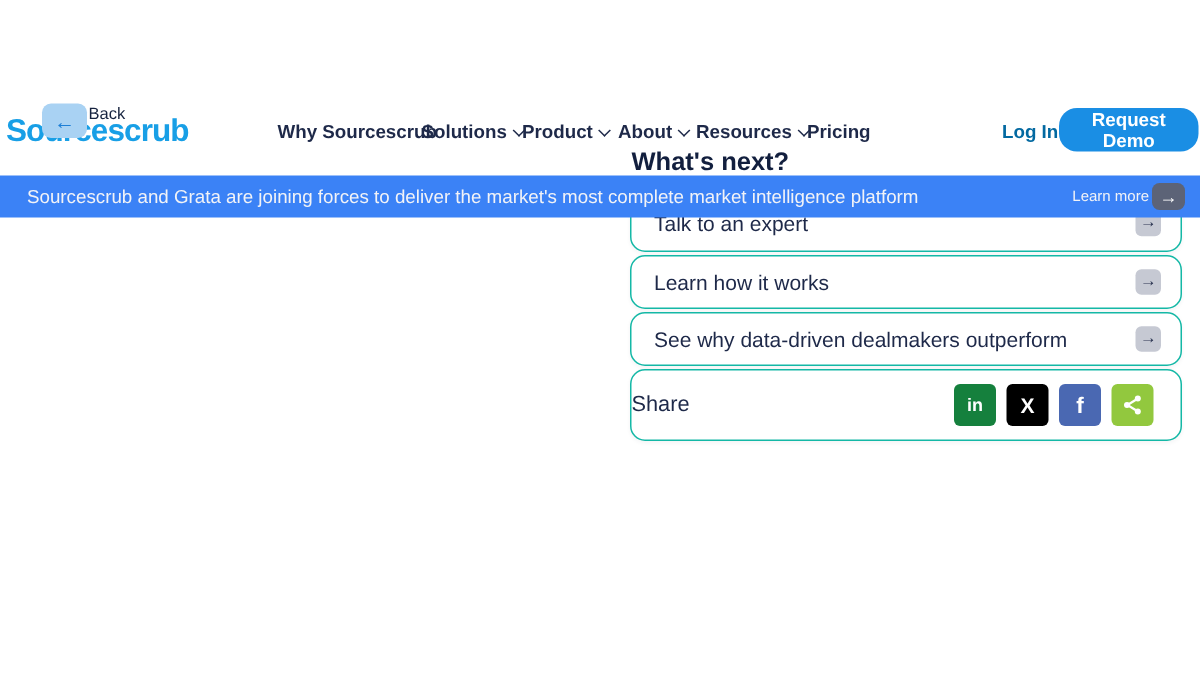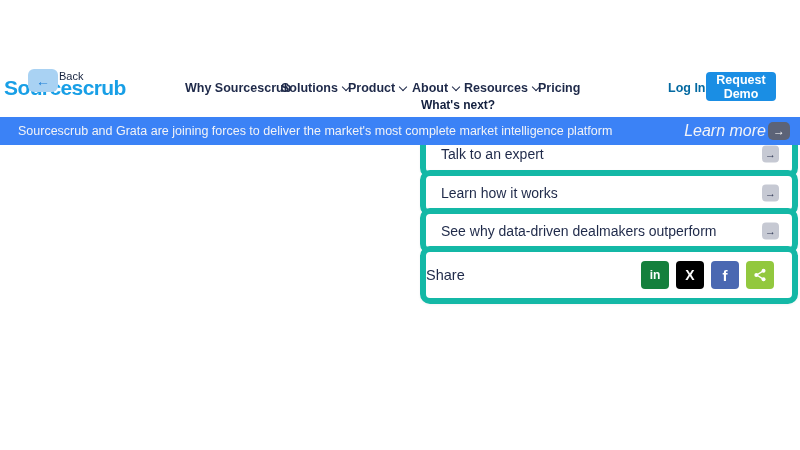--- a/index.html
+++ b/index.html
@@ -14,45 +14,45 @@
         border-radius:6px;display:flex;align-items:center;justify-content:center;z-index:3;cursor:pointer;}
   .back-arrow{color:#1d7fd6;font-size:14px;line-height:1;font-weight:700;}
   .back-label{position:absolute;left:59px;top:70px;font-size:11px;font-weight:500;color:#16233f;z-index:3;}
 
   .nav-item{position:absolute;top:81px;font-size:12.5px;font-weight:600;color:#1e2949;
         display:flex;align-items:center;gap:5px;white-space:nowrap;cursor:pointer;}
   .n0{left:185px}.n1{left:281px}.n2{left:348px}.n3{left:412px}.n4{left:464px}.n5{left:538px}
   .chev{width:5px;height:5px;border-right:1.6px solid #1e2949;border-bottom:1.6px solid #1e2949;
         transform:rotate(45deg);margin-top:-3px;}
   .login{position:absolute;left:668px;top:81px;font-size:12.5px;font-weight:700;color:#0369a1;cursor:pointer;}
-  .demo-btn{position:absolute;left:706px;top:72px;width:70px;height:29px;background:#1a8ee4;color:#fff;
-        border:none;border-radius:4px;font-size:12.5px;font-weight:700;font-family:inherit;cursor:pointer;}
+  .demo-btn{position:absolute;left:706px;top:72px;width:93px;height:29px;background:#1a8ee4;color:#fff;
+        border:none;border-radius:12px;font-size:12.5px;font-weight:700;font-family:inherit;cursor:pointer;}
 
   
-  .heading{position:absolute;left:421px;top:98px;font-size:12px;font-weight:800;color:#121f3e;margin:0;}
-  .card-row{position:absolute;left:420px;width:366px;background:#fff;border:6px solid #14b8a6;
+  .heading{position:absolute;left:421px;top:98px;font-size:17px;font-weight:800;color:#121f3e;margin:0;}
+  .card-row{position:absolute;left:420px;width:366px;background:#fff;border:1px solid #14b8a6;
         border-radius:10px;box-shadow:0 1px 3px rgba(20,30,60,0.05);display:flex;align-items:center;z-index:1;}
   .r1{top:130px;height:36px}.r2{top:170px;height:34px}.r3{top:208px;height:34px}.r4{top:246px;height:46px}
   .row-label{margin-left:15px;font-size:14px;color:#1e2949;}
   .row-arrow{position:absolute;right:13px;top:50%;transform:translateY(-50%);width:17px;height:17px;
         background:#c6c9d3;border-radius:4px;display:flex;align-items:center;justify-content:center;
         color:#2a3350;font-size:11px;line-height:1;cursor:pointer;}
   .share-label{font-size:14.5px;color:#1e2949;}
   .social{position:absolute;top:9px;width:28px;height:28px;border-radius:4px;display:flex;
         align-items:center;justify-content:center;color:#fff;cursor:pointer;}
   .s-li{left:215px;background:#15803d;font-size:12px;font-weight:700;}
   .s-x{left:250px;background:#000000;font-size:14px;font-weight:700;}
   .s-fb{left:285px;background:#4a68b2;font-size:15px;font-weight:700;}
   .s-st{left:320px;background:#92c83e;}
 
   
   .banner{position:absolute;left:0;top:117px;width:800px;height:28px;background:#3b82f6;z-index:5;
         display:flex;align-items:center;color:#f2f3f7;}
   .banner-text{position:absolute;left:18px;font-size:12.5px;white-space:nowrap;}
-  .learn{position:absolute;right:34px;font-size:16px;cursor:pointer;font-style:italic;}
+  .learn{position:absolute;right:34px;font-size:10px;cursor:pointer;}
   .banner-arrow-chip{position:absolute;right:10px;width:22px;height:18px;background:#5c6377;
         border-radius:5px;display:flex;align-items:center;justify-content:center;color:#fff;
         font-size:12px;line-height:1;cursor:pointer;}
 </style>
 </head>
 <body>
 
 <div class="page">
 
   <div class="header">

